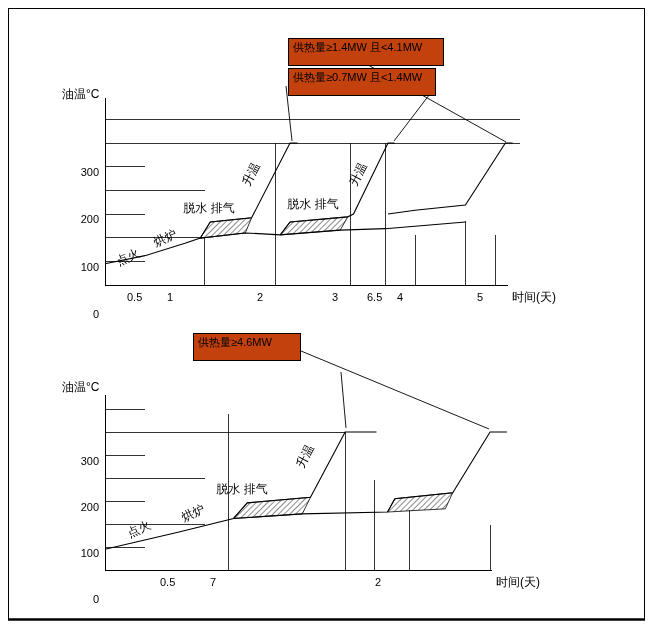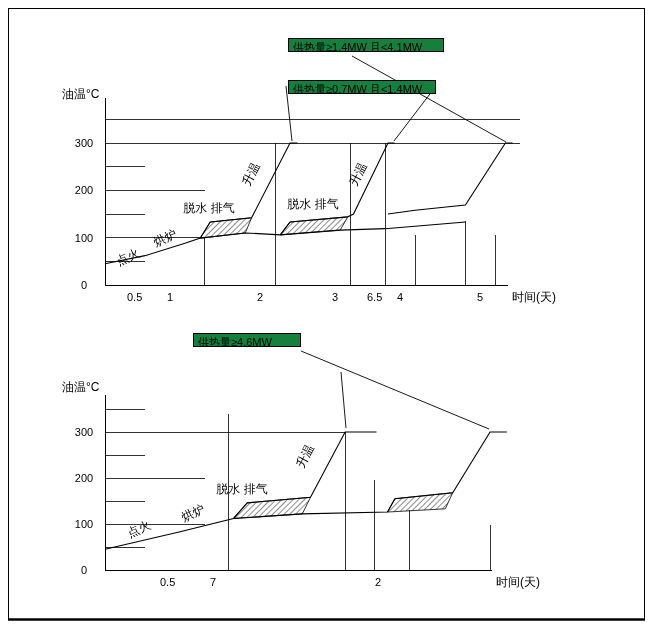--- a/index.html
+++ b/index.html
@@ -3,28 +3,28 @@
 <meta charset="utf-8">
 <style>
   * { margin:0; padding:0; box-sizing:border-box; }
   html,body { background:#ffffff; }
   body { width:653px; height:631px; font-family:"Liberation Sans", sans-serif; color:#000; }
   #page { position:relative; width:653px; height:631px; background:#fff; overflow:hidden; }
   #diagram-svg { position:absolute; left:0; top:0; }
   .txt { position:absolute; color:#000; white-space:nowrap; }
   .axis-label { font-size:12px; height:15px; line-height:15px;text-align:right; }
   .tick { font-size:11px; height:14px; line-height:14px; }
-  .ytick { width:30px; text-align:center; }
+  .ytick { width:30px; text-align:right;margin-top:29px; }
   .xtick { width:36px; }
   .phase { font-size:12px; width:30px; height:16px; line-height:16px; text-align:center; }
   .phase-wide { width:64px; }
   .rot25 { transform:rotate(-25deg); }
   .rot62 { transform:rotate(-62deg); }
-  .callout { position:absolute; border:1px solid #000; background:#15803d; font-size:11px;
-             height:14px; line-height:16px; padding:0 4px; white-space:nowrap; overflow:hidden; }
+  .callout { position:absolute; border:1px solid #000; background:#c2410c; font-size:11px;
+             height:28px; line-height:16px; padding:0 4px; white-space:nowrap; overflow:hidden; }
 </style>
 </head>
 <body>
 
 <div id="page">
 
   <svg id="diagram-svg" width="653" height="631" viewBox="0 0 653 631">
       <defs>
         <pattern id="hatch45" width="4" height="4" patternUnits="userSpaceOnUse" patternTransform="rotate(45)">
           <line x1="0" y1="0" x2="0" y2="4" stroke="#000000" stroke-width="0.9"></line>
@@ -94,21 +94,21 @@
   <div class="txt axis-label" style="left:512px;top:290px">时间(天)</div>
 
   <div class="txt phase rot25" style="left:113px;top:249px">点火</div>
   <div class="txt phase rot25" style="left:150px;top:230px">烘炉</div>
   <div class="txt phase phase-wide" style="left:177px;top:200px">脱水 排气</div>
   <div class="txt phase rot62" style="left:236px;top:166px">升温</div>
   <div class="txt phase phase-wide" style="left:281px;top:196px">脱水 排气</div>
   <div class="txt phase rot62" style="left:343px;top:166px">升温</div>
 
   <div class="callout" style="left:288px;top:38px;width:156px">供热量≥1.4MW 且&lt;4.1MW</div>
-  <div class="callout" style="left:288px;top:80px;width:148px">供热量≥0.7MW 且&lt;1.4MW</div>
+  <div class="callout" style="left:288px;top:68px;width:148px">供热量≥0.7MW 且&lt;1.4MW</div>
 
   <div class="txt axis-label" style="left:62px;top:380px">油温°C</div>
   <div class="txt tick ytick" style="left:69px;top:425px">300</div>
   <div class="txt tick ytick" style="left:69px;top:471px">200</div>
   <div class="txt tick ytick" style="left:69px;top:517px">100</div>
   <div class="txt tick ytick" style="left:69px;top:563px">0</div>
   <div class="txt tick xtick" style="left:160px;top:575px">0.5</div>
   <div class="txt tick xtick" style="left:210px;top:575px">7</div>
   <div class="txt tick xtick" style="left:375px;top:575px">2</div>
   <div class="txt axis-label" style="left:496px;top:575px">时间(天)</div>

